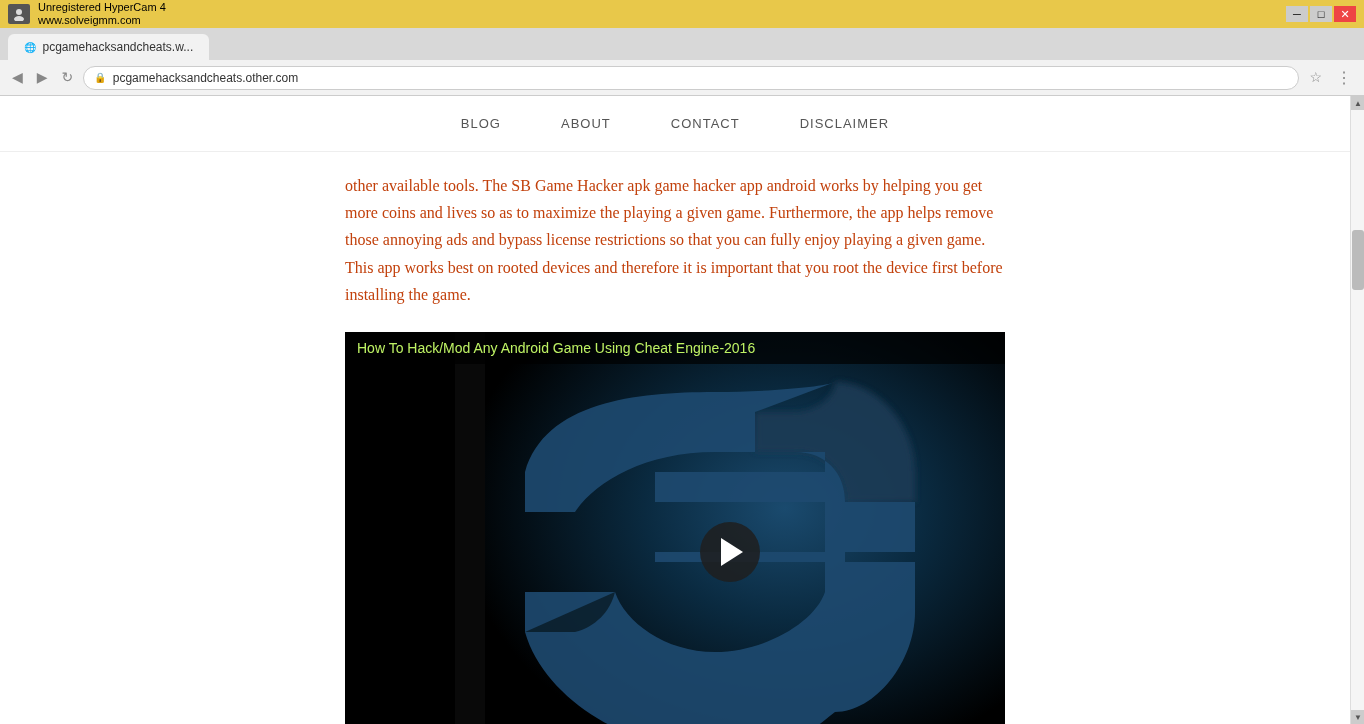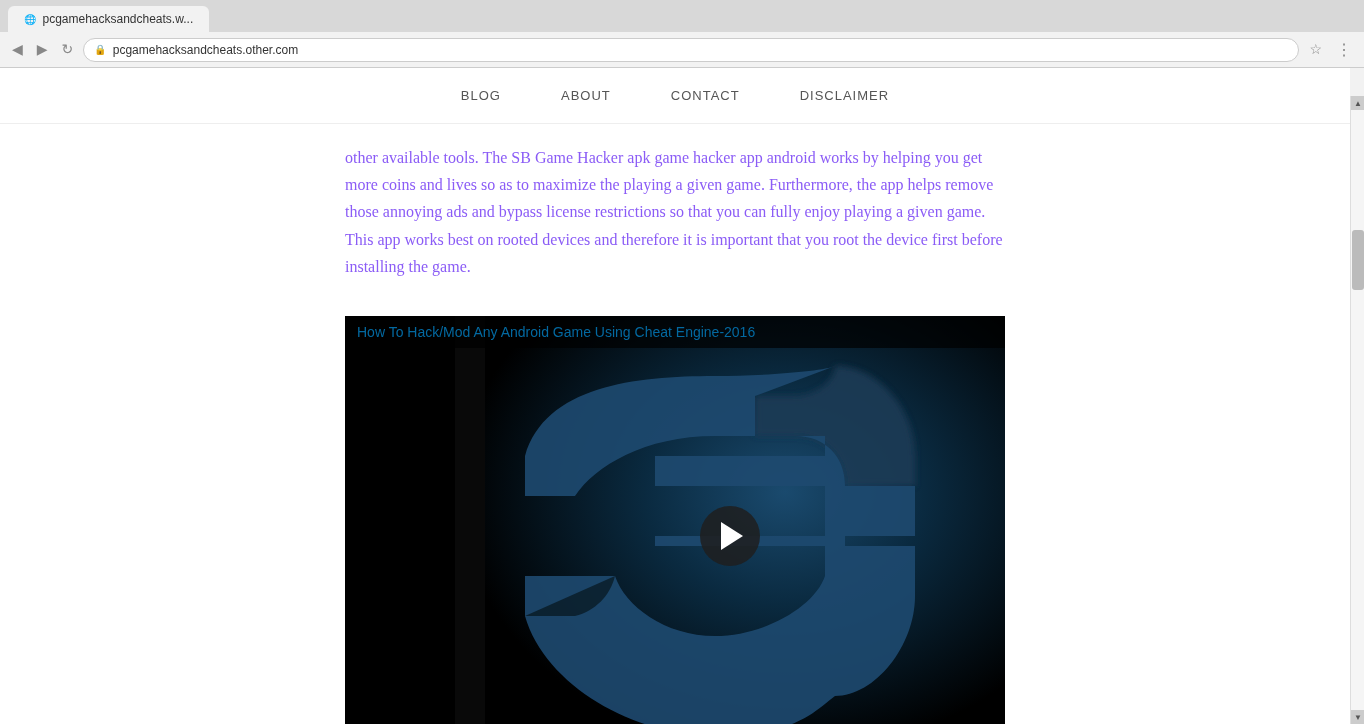--- a/index.html
+++ b/index.html
@@ -183,37 +183,37 @@
     
     .content {
       max-width: 700px;
       margin: 0 auto;
       padding: 20px 20px 0 20px;
       background: #fff;
     }
     .article-text {
       font-size: 16px;
       font-family: Georgia, serif;
-      color: #8b5cf6;
+      color: #c2410c;
       line-height: 1.7;
-      margin-bottom: 36px;
+      margin-bottom: 24px;
     }
 
     
     .video-container {
       width: 100%;
       max-width: 690px;
       background: #000;
       position: relative;
       border: none;
       margin-bottom: 0;
     }
     .video-title-bar {
       background: rgba(0,0,0,0.7);
-      color: #0369a1;
+      color: #bef264;
       font-size: 14px;
       font-family: Arial, sans-serif;
       padding: 8px 12px;
       position: absolute;
       top: 0;
       left: 0;
       right: 0;
       z-index: 2;
     }
     .video-thumbnail {
@@ -275,20 +275,39 @@
       flex: 1;
       position: relative;
       overflow: hidden;
     }
   </style>
 </head>
 <body>
 
 <div class="browser-frame">
 
+  <div class="title-bar">
+    <div style="display:flex; align-items:center; gap:8px;">
+      <div class="win-btn-avatar">
+        <svg width="14" height="14" viewBox="0 0 14 14">
+            <circle cx="7" cy="5" r="3" fill="#ddd"></circle>
+            <ellipse cx="7" cy="12" rx="5" ry="3" fill="#ddd"></ellipse>
+          </svg>
+      </div>
+      <div class="title-bar-text">
+        <div class="line1">Unregistered HyperCam 4</div>
+        <div class="line2">www.solveigmm.com</div>
+      </div>
+    </div>
+    <div class="window-controls">
+      <div class="win-btn minimize">─</div>
+      <div class="win-btn maximize">□</div>
+      <div class="win-btn close">✕</div>
+    </div>
+  </div>
 
   <div class="tab-bar">
     <div class="tab">
       <span style="font-size:10px;">🌐</span>
       <span>pcgamehacksandcheats.w...</span>
     </div>
   </div>
 
   <div class="address-bar">
     <span class="nav-btn">◀</span>

